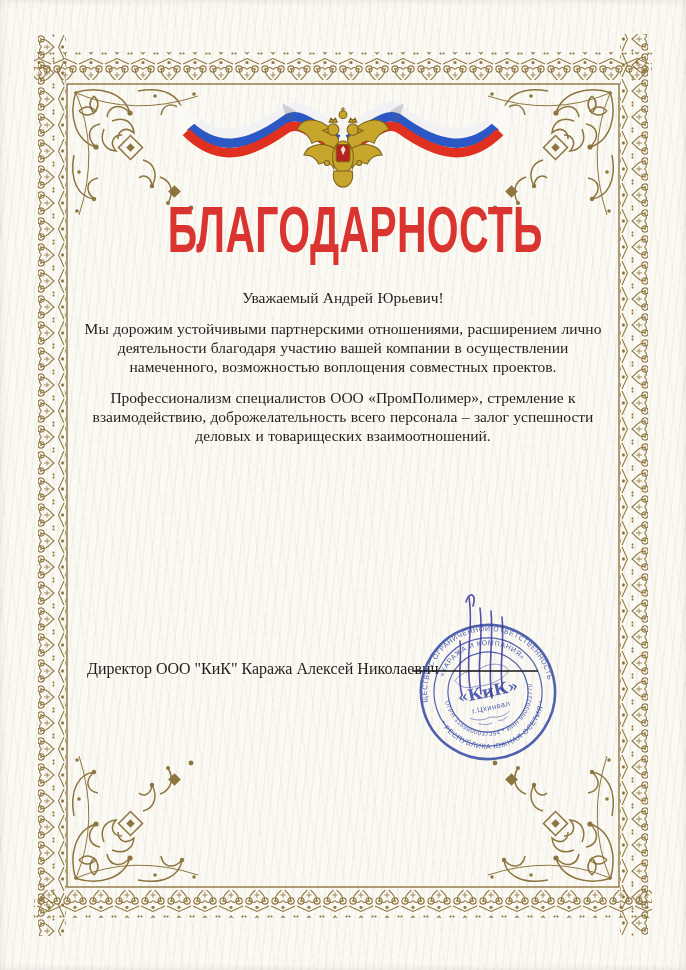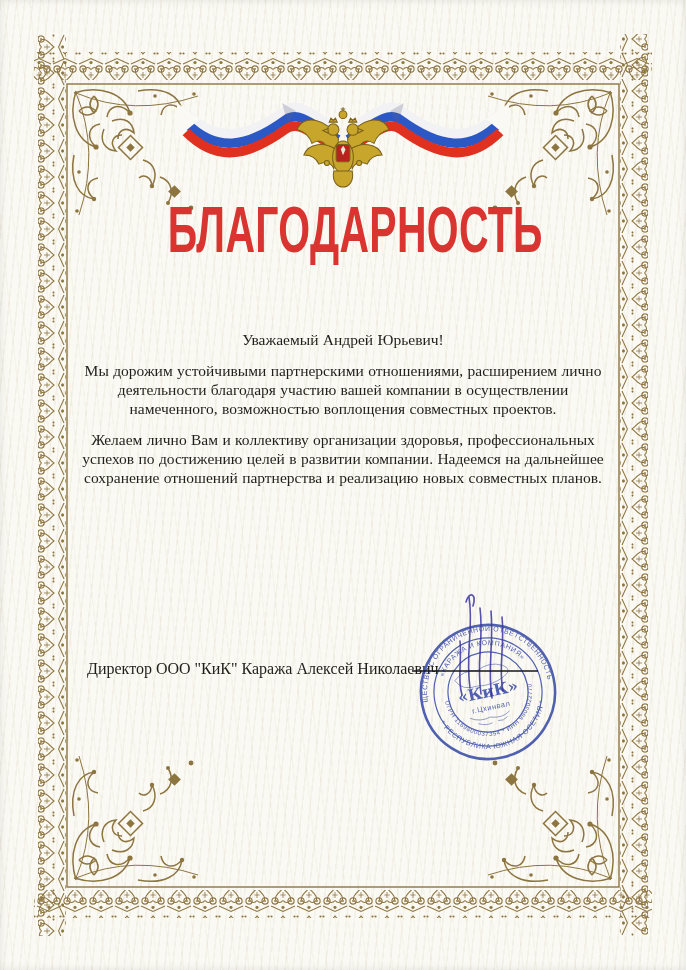--- a/index.html
+++ b/index.html
@@ -20,21 +20,21 @@
   .title span{
     display:inline-block;
     font-family:"Liberation Sans", sans-serif;
     font-weight:bold;font-size:62px;color:#d93430;
     transform:scale(0.66,1.04);transform-origin:center center;
     letter-spacing:0.5px;
   }
   .content{
     position:absolute;left:80px;top:288px;width:526px;
     font-size:15.5px;line-height:19px;color:#211f1b;
-    text-align:center;word-spacing:0.5px;margin-top:42px;
+    text-align:center;word-spacing:0.5px;
   }
   .content p{margin:0 0 12px 0;}
   .signature-line{
     position:absolute;left:87px;top:660px;width:420px;
     font-size:16px;color:#211f1b;text-align:left;
   }
   .st{fill:#3e51a8;font-family:"Liberation Sans", sans-serif;letter-spacing:0.6px;}
   .stc{font-family:"DejaVu Serif", serif;font-weight:bold;letter-spacing:0;}
 </style>
 </head>
@@ -139,21 +139,21 @@
     </g>
   </svg>
 
   <div class="title">
     <span>БЛАГОДАРНОСТЬ</span>
   </div>
 
   <div class="content">
     <p>Уважаемый Андрей Юрьевич!</p>
     <p>Мы дорожим устойчивыми партнерскими отношениями, расширением лично деятельности благодаря участию вашей компании в осуществлении намеченного, возможностью воплощения совместных проектов.</p>
-    <p>Желаем лично Вам и коллективу организации здоровья, профессиональных успехов по достижению целей в развитии компании. Надеемся на дальнейшее сохранение отношений партнерства и реализацию новых совместных планов.</p>
+    <p>Профессионализм специалистов ООО «ПромПолимер», стремление к взаимодействию, доброжелательность всего персонала – залог успешности деловых и товарищеских взаимоотношений.</p>
   </div>
 
   <div class="signature-line">Директор ООО "КиК" Каража  Алексей  Николаевич</div>
 
   <svg class="layer" viewBox="0 0 686 970" aria-hidden="true">
     <defs>
       <path id="otp" d="M 427,692 A 61,61 0 1 1 549,692"></path>
       <path id="obp" d="M 431,692 A 57,57 0 0 0 545,692"></path>
       <path id="mtp" d="M 441,692 A 47,47 0 1 1 535,692"></path>
       <path id="mbp" d="M 444,692 A 44,44 0 0 0 532,692"></path>

